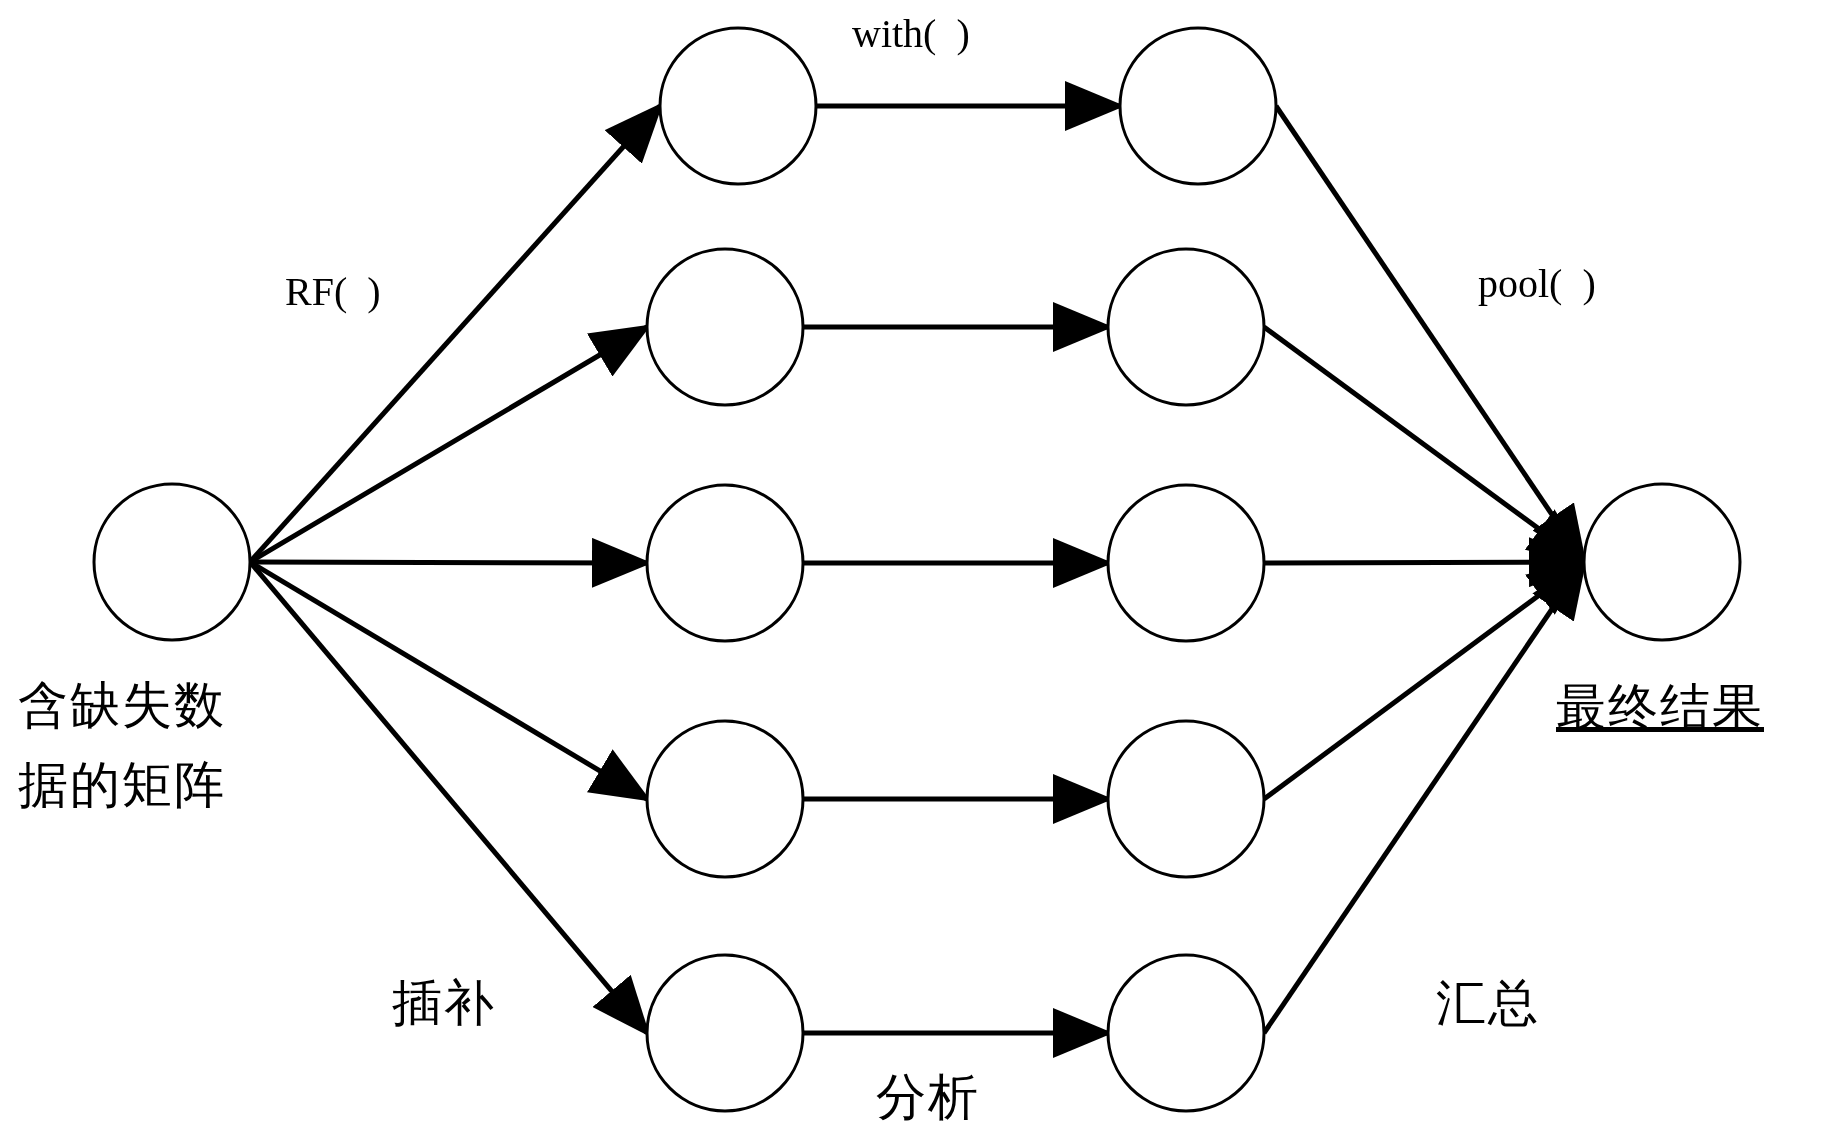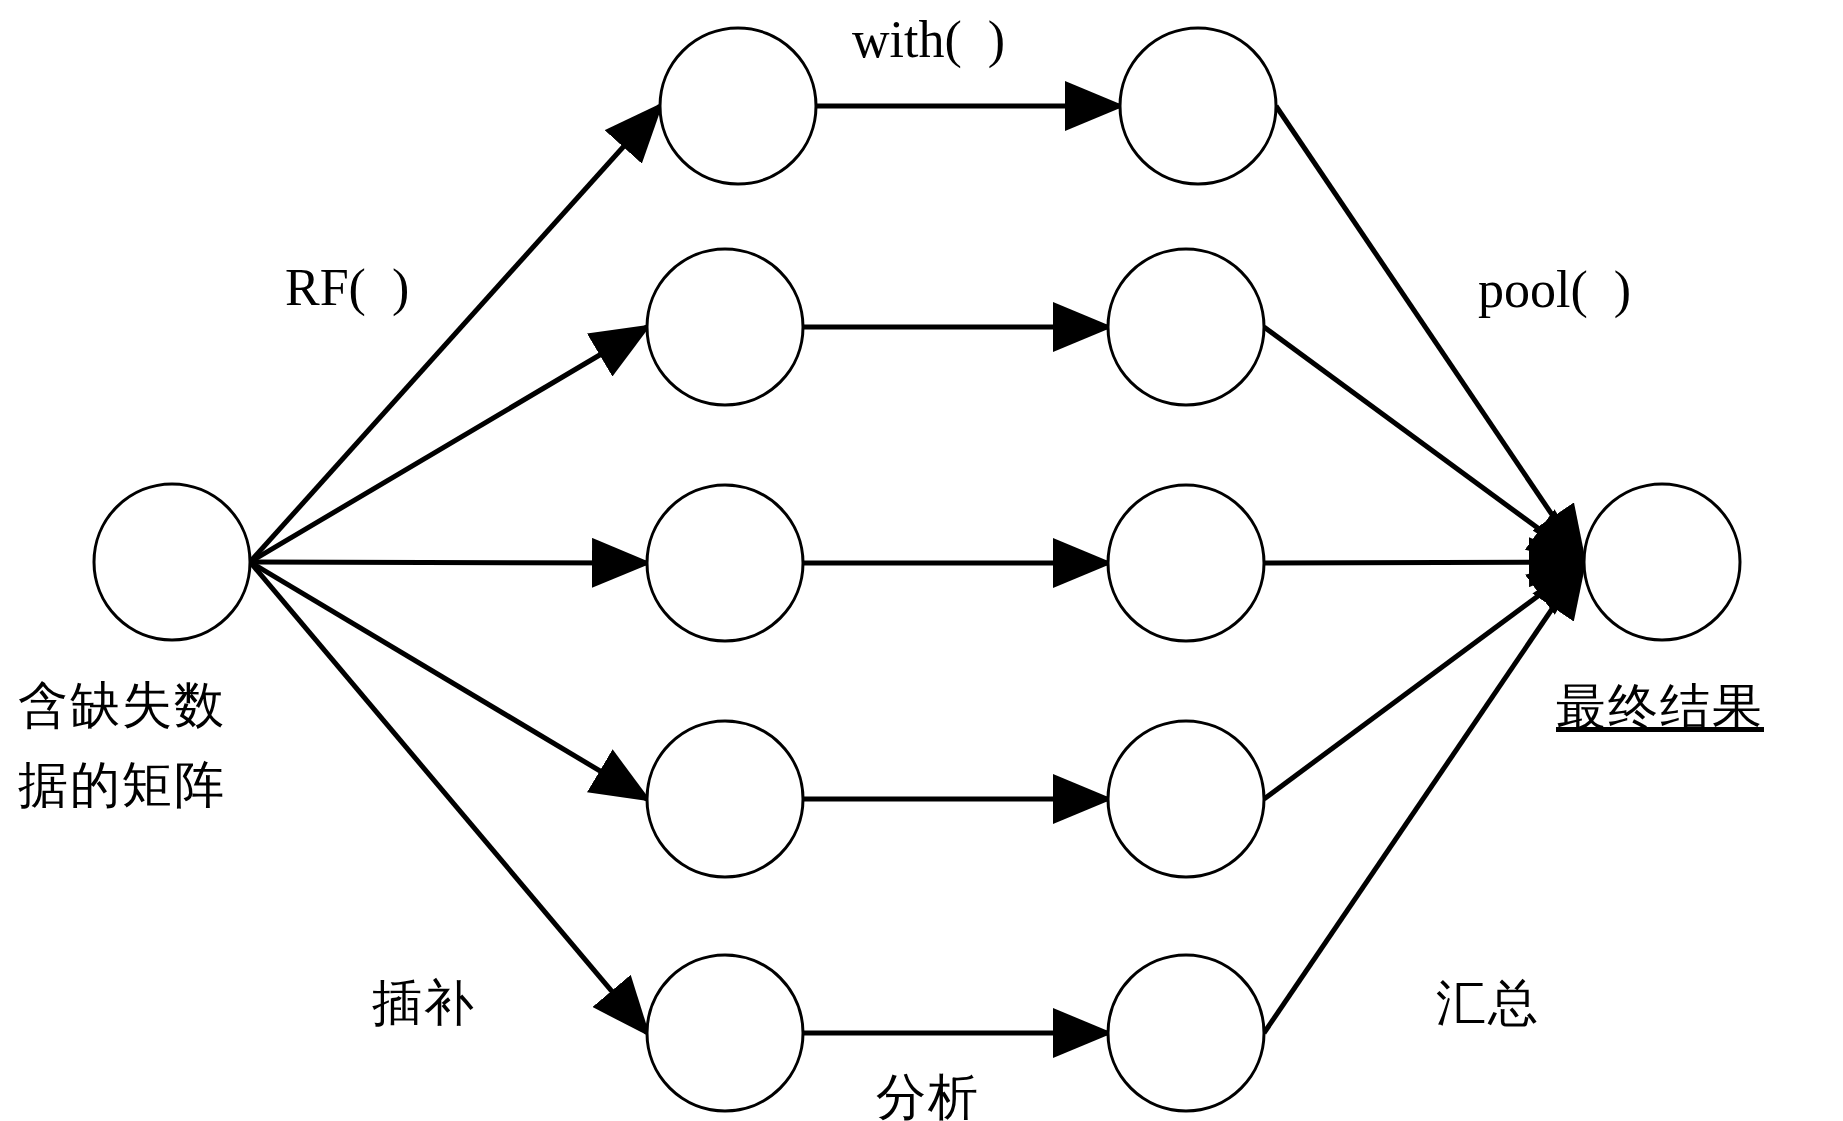--- a/index.html
+++ b/index.html
@@ -1,19 +1,19 @@
 <!DOCTYPE html>
 <html><head>
 <meta charset="utf-8">
 <style>
   html, body { margin: 0; padding: 0; background: #ffffff; }
   body { width: 1843px; height: 1121px; overflow: hidden; position: relative; }
   #canvas { position: absolute; left: 0; top: 0; width: 1843px; height: 1121px; }
   .lbl { position: absolute; color: #000; white-space: nowrap; line-height: 1; }
-  .serif { font-family: "Liberation Serif", "DejaVu Serif", serif; font-size: 52px; }
+  .serif { font-family: "Liberation Serif", "DejaVu Serif", serif; font-size: 40px; }
   .cjk { font-family: "DejaVu Sans", "Liberation Sans", sans-serif; font-size: 50px; letter-spacing: 2px; margin-top: 12px; }
 </style>
 </head>
 <body>
 
 <svg id="canvas" xmlns="http://www.w3.org/2000/svg" viewBox="0 0 1843 1121">
   <defs>
     <marker id="arrowhead" markerWidth="12" markerHeight="10" refX="11" refY="5" orient="auto" markerUnits="strokeWidth">
       <path d="M0,0 L12,5 L0,10 Z" fill="#000"></path>
     </marker>
@@ -48,18 +48,18 @@
       <circle cx="1186" cy="563" r="78" fill="#ffffff" stroke="#000000" stroke-width="3"></circle>
       <circle cx="1186" cy="799" r="78" fill="#ffffff" stroke="#000000" stroke-width="3"></circle>
       <circle cx="1186" cy="1033" r="78" fill="#ffffff" stroke="#000000" stroke-width="3"></circle>
     </g>
 </svg>
 
 <div class="lbl cjk" style="left:18px; top:668px;">含缺失数</div>
 <div class="lbl cjk" style="left:18px; top:748px;text-align:center;">据的矩阵</div>
 <div class="lbl cjk" style="left:1556px; top:670px;text-decoration:underline;">最终结果</div>
 
-<div class="lbl serif" style="left:285px; top:262px;">RF(&nbsp;&nbsp;)</div>
-<div class="lbl cjk" style="left:372px; top:966px;">插补</div>
+<div class="lbl serif" style="left:285px; top:272px;">RF(&nbsp;&nbsp;)</div>
+<div class="lbl cjk" style="left:392px; top:966px;">插补</div>
 <div class="lbl serif" style="left:852px; top:14px;">with(&nbsp;&nbsp;)</div>
 <div class="lbl cjk" style="left:876px; top:1060px;">分析</div>
 <div class="lbl serif" style="left:1478px; top:264px;font-family:Liberation Serif, serif;">pool(&nbsp;&nbsp;)</div>
 <div class="lbl cjk" style="left:1436px; top:966px;">汇总</div>
 
 </body></html>

